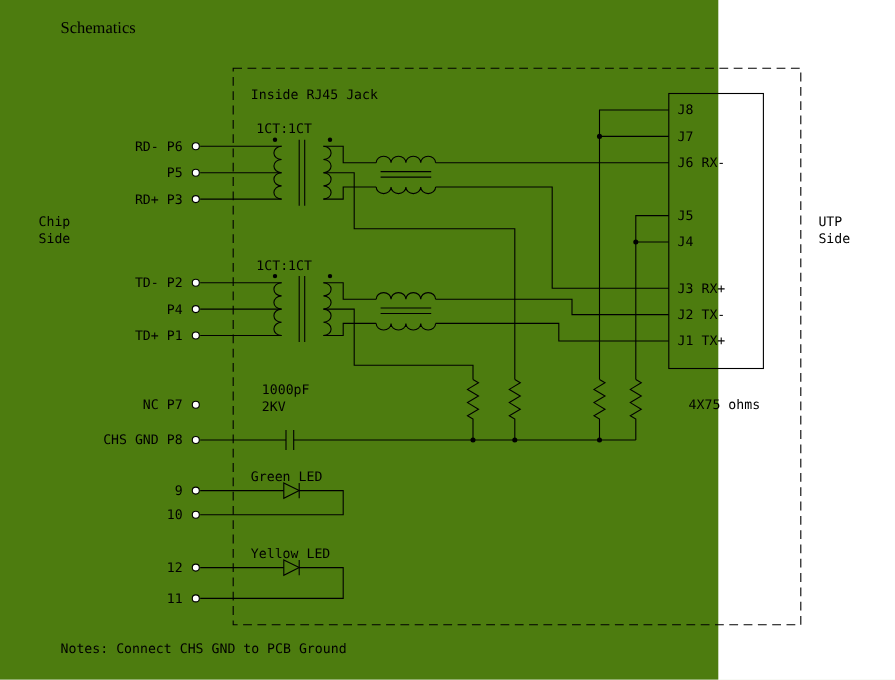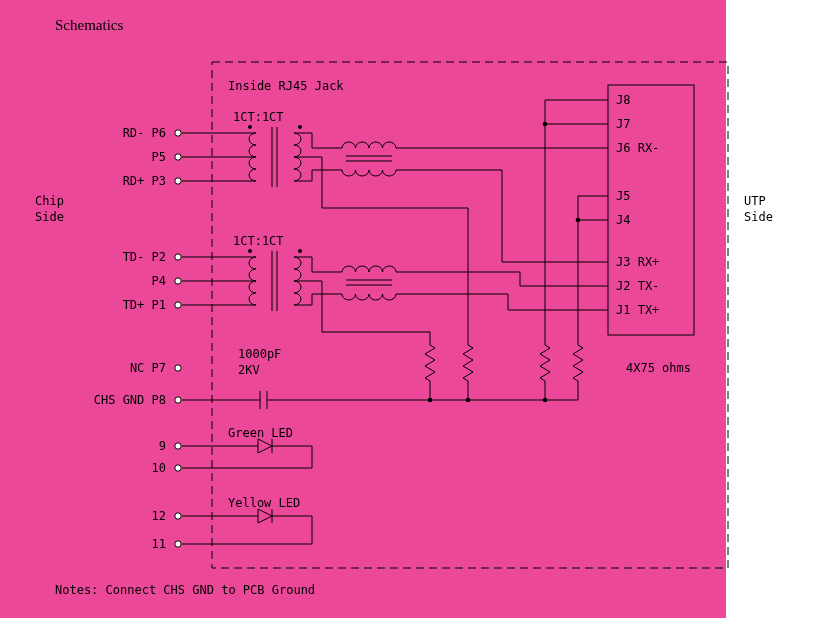--- a/index.html
+++ b/index.html
@@ -1,19 +1,19 @@
 <!DOCTYPE html>
 <html><head>
 <meta charset="utf-8">
 <style>
   html,body { margin:0; padding:0; background:#ffffff; }
   .canvas {
     position:relative;
-    width:726px; height:618px;
-    background:#ec4899;
+    width:653px; height:618px;
+    background:#4d7c0f;
     font-family:"DejaVu Sans Mono", monospace;
   }
   svg { display:block; }
   svg path, svg rect, svg line {
     stroke:#000000; fill:none; stroke-width:1;
   }
   svg .dashed { stroke-dasharray:8 5; }
   svg circle.terminal { fill:#ffffff; stroke:#000000; stroke-width:1; }
   svg circle.dot { fill:#000000; stroke:none; }
   svg text {

